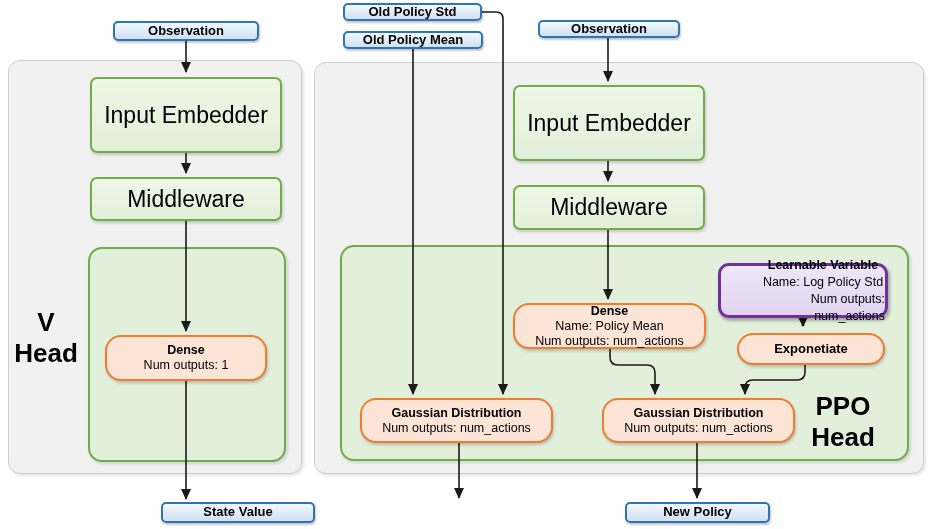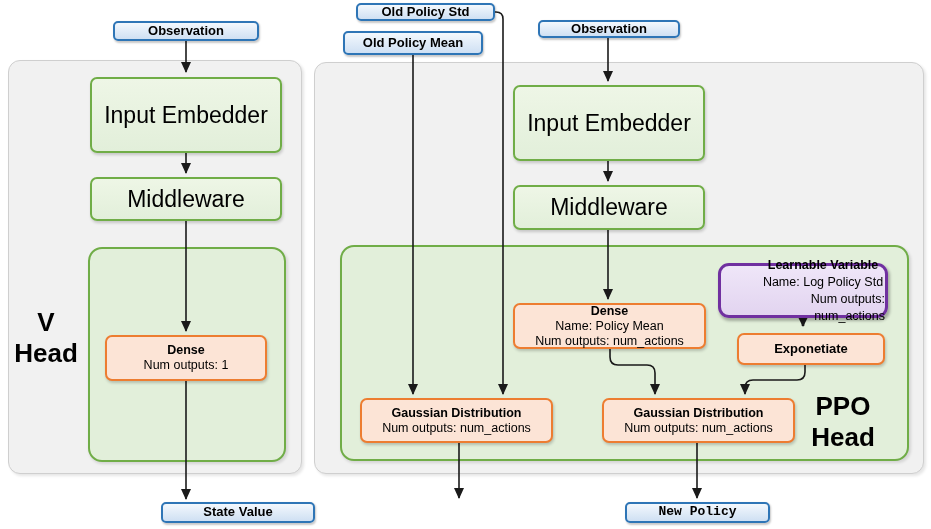--- a/index.html
+++ b/index.html
@@ -37,21 +37,21 @@
     box-shadow:1px 1.5px 2px rgba(0,0,0,0.22);
   }
   .greenbox{
     background:linear-gradient(180deg,var(--green-box-top) 0%,var(--green-fill) 100%);
     border:2.2px solid var(--green-border); border-radius:7px;
     font-weight:normal; font-size:23px;
     box-shadow:1px 2px 3px rgba(0,0,0,0.18);
   }
   .orange{
     background:var(--orange-fill);
-    border:2.6px solid var(--orange-border); border-radius:7px;
+    border:2.6px solid var(--orange-border); border-radius:16px;
     font-size:12.5px;
     box-shadow:1px 2px 3px rgba(0,0,0,0.20);
   }
   .purple{
     background:linear-gradient(180deg,var(--purple-top) 0%,var(--purple-fill) 100%);
     border:3px solid var(--purple-border); border-radius:11px;
     font-size:12.5px;
     box-shadow:1.5px 2.5px 3px rgba(0,0,0,0.28);
   }
   .node-title{font-weight:bold;}
@@ -126,24 +126,24 @@
       <div class="node-line">Num outputs: 1</div>
     </div>
     <div class="node blue" style="left:113px; top:502px; width:154px; height:21px;margin-left:48px;">
       <span>State Value</span>
     </div>
     <div class="head-label" style="left:4px; top:307px; width:84px;">
       <div>V</div>
       <div>Head</div>
     </div>
 
-    <div class="node blue" style="left:356px; top:3px; width:139px; height:18px;">
+    <div class="node blue" style="left:343px; top:3px; width:139px; height:18px;">
       <span>Old Policy Std</span>
     </div>
-    <div class="node blue" style="left:343px; top:31px; width:140px; height:24px;">
+    <div class="node blue" style="left:343px; top:31px; width:140px; height:18px;">
       <span>Old Policy Mean</span>
     </div>
     <div class="node blue" style="left:538px; top:20px; width:142px; height:18px;">
       <span>Observation</span>
     </div>
 
     <div class="node greenbox" style="left:513px; top:85px; width:192px; height:76px;">
       <span>Input Embedder</span>
     </div>
     <div class="node greenbox" style="left:513px; top:185px; width:192px; height:45px;">
@@ -168,18 +168,18 @@
     </div>
     <div class="node orange" style="left:602px; top:398px; width:193px; height:45px;">
       <div class="node-title">Gaussian Distribution</div>
       <div class="node-line">Num outputs: num_actions</div>
     </div>
     <div class="head-label" style="left:783px; top:391px; width:120px;">
       <div>PPO</div>
       <div>Head</div>
     </div>
 
-    <div class="node blue" style="left:625px; top:502px; width:145px; height:21px;font-family:Liberation Mono, monospace;">
+    <div class="node blue" style="left:625px; top:502px; width:145px; height:21px;">
       <span>New Policy</span>
     </div>
 
   </div>
 </div>
 
 </body></html>

